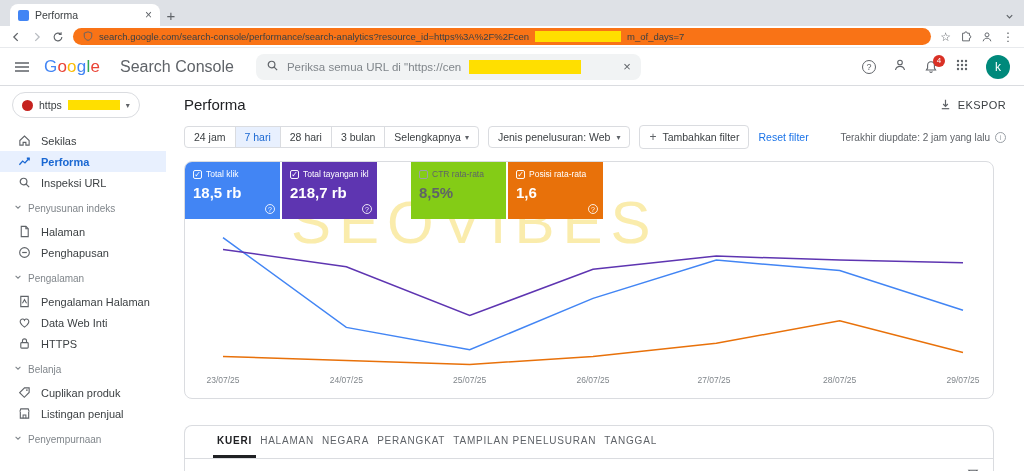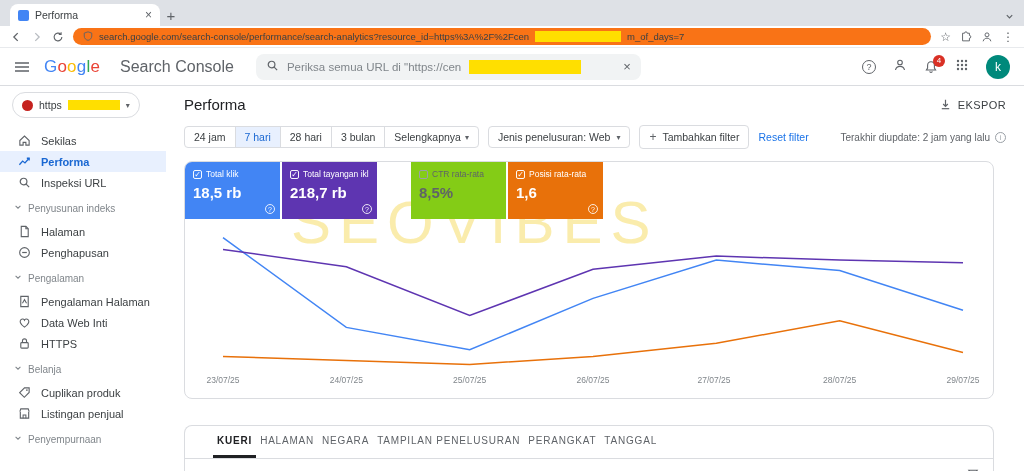--- a/index.html
+++ b/index.html
@@ -407,22 +407,22 @@
           </div>
       </div>
 
       <div class="watermark">SEOVIBES</div>
 
       <div class="tabs-card">
         <div class="tabs-row">
           <span class="tab-item active">KUERI</span>
           <span class="tab-item">HALAMAN</span>
           <span class="tab-item">NEGARA</span>
+          <span class="tab-item">PERANGKAT</span>
           <span class="tab-item">TAMPILAN PENELUSURAN</span>
-          <span class="tab-item">PERANGKAT</span>
           <span class="tab-item">TANGGAL</span>
         </div>
         <div class="table-tools">
           <span>
             <svg width="12" height="12" viewBox="0 0 14 14">
                 <path d="M2 2.5 H12 L8.5 7.5 V11.5 L5.5 10.3 V7.5 Z" fill="none" stroke="currentColor" stroke-width="1.2"></path>
               </svg>
           </span>
         </div>
       </div>

